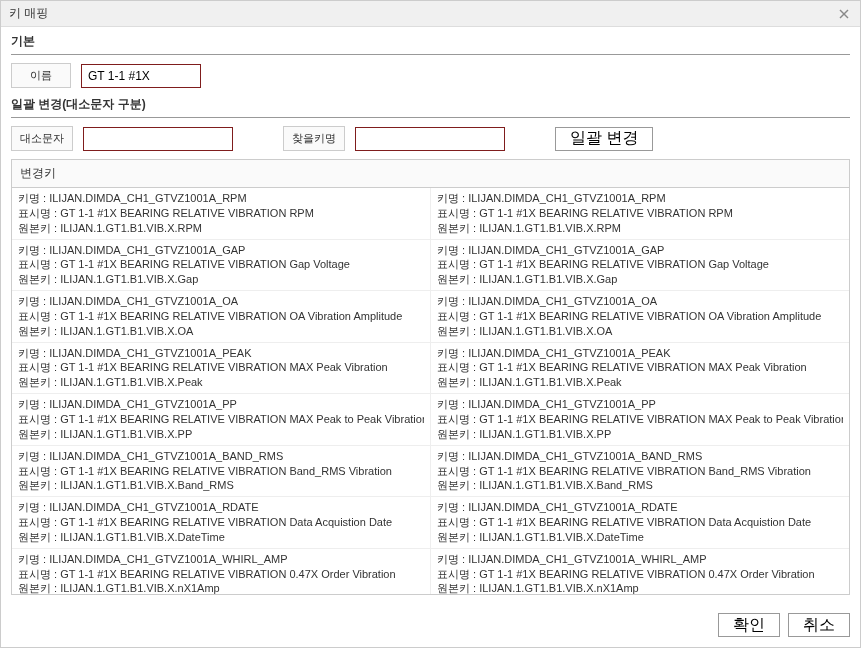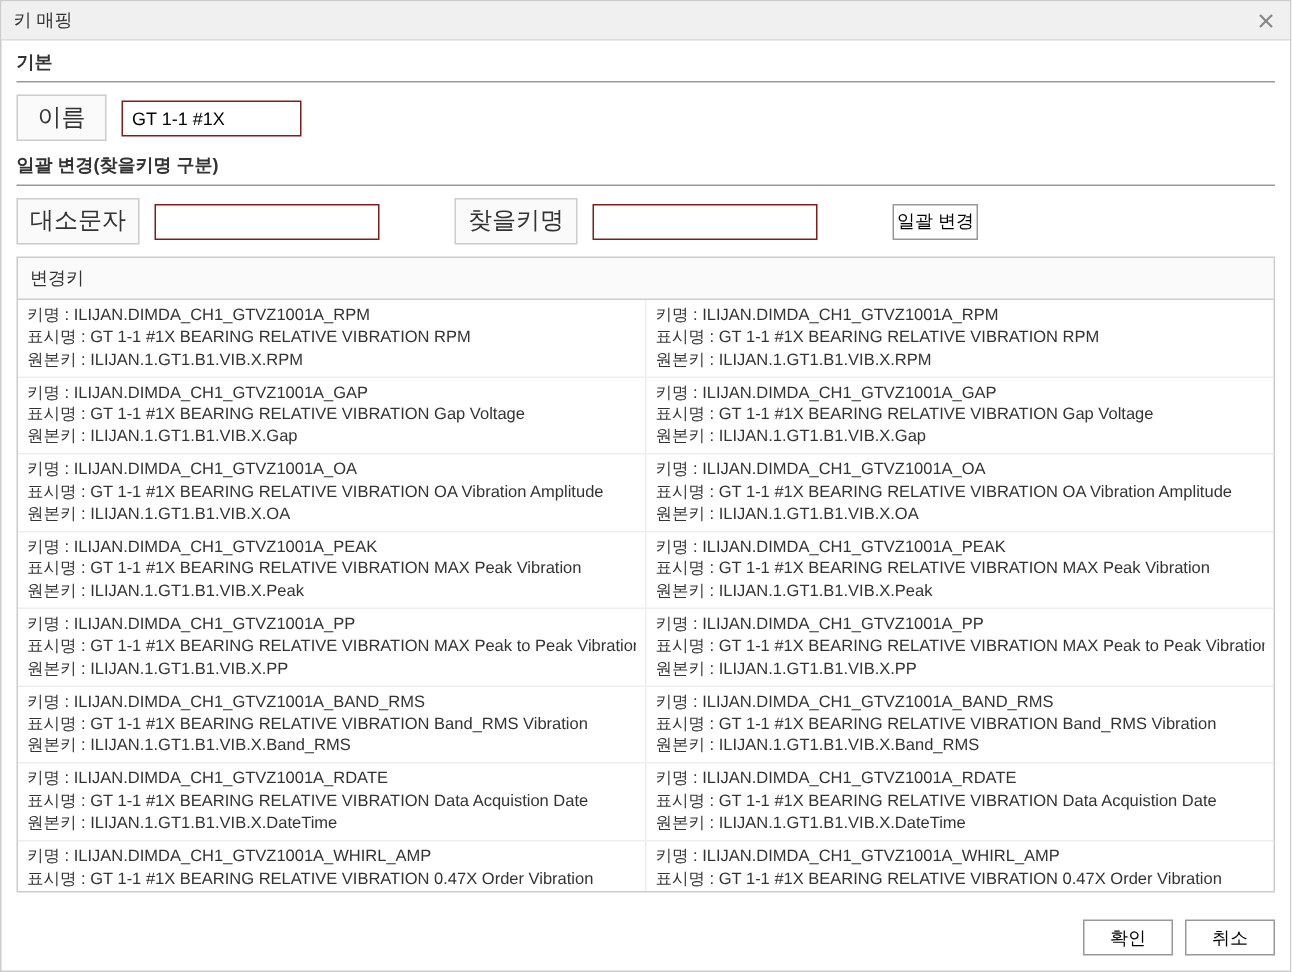--- a/index.html
+++ b/index.html
@@ -5,25 +5,25 @@
   * { box-sizing: border-box; margin: 0; padding: 0; }
   body { font-family: "Malgun Gothic", "맑은 고딕", sans-serif; font-size: 12px; color: #333; background: #fff; }
   .window { width: 861px; height: 648px; border: 1px solid #ccc; position: relative; display: flex; flex-direction: column; justify-content: flex-end; }
   .titlebar { background: #f0f0f0; padding: 4px 8px; border-bottom: 1px solid #ddd; display: flex; justify-content: space-between; align-items: center; }
   .titlebar-title { font-size: 12px; }
   .close-x { width: 16px; height: 16px; display: flex; align-items: center; justify-content: center; cursor: pointer; color: #999; }
   .content { padding: 6px 10px 10px 10px; flex: 1; display: flex; flex-direction: column; overflow: hidden; }
   .section-label { font-weight: bold; font-size: 12px; margin-bottom: 4px; }
   .hr { border: none; border-top: 1px solid #999; margin-bottom: 8px; }
   .row { display: flex; align-items: center; margin-bottom: 8px; gap: 10px; }
-  .field-label { display: inline-block; min-width: 60px; text-align: center; padding: 4px 8px; border: 1px solid #ccc; background: #fafafa; font-size: 16px; }
+  .field-label { display: inline-block; min-width: 60px; text-align: center; padding: 4px 8px; border: 1px solid #ccc; background: #fafafa; font-size: 11px; }
   .text-input { height: 24px; border: 1px solid #7f1d1d; padding: 2px 6px; font-size: 12px; }
   .name-input { width: 120px; }
   .search-input { width: 150px; }
-  .btn { height: 24px; padding: 0 2px; border: 1px solid #999; background: #fff; font-size: 12px; cursor: pointer; font-family: inherit; }
+  .btn { height: 24px; padding: 0 14px; border: 1px solid #999; background: #fff; font-size: 16px; cursor: pointer; font-family: inherit; }
   .table-wrap { flex: 1; border: 1px solid #ccc; overflow: hidden; display: flex; flex-direction: column; margin-bottom: 8px; }
   .table-head { display: flex; background: #fafafa; border-bottom: 1px solid #ccc; }
   .th { flex: 1; padding: 5px 8px; font-size: 12px; border-right: 1px solid #ddd; }
   .th:last-child { border-right: none; }
   .table-body { flex: 1; overflow-y: scroll; overflow-x: hidden; }
   .tr { display: flex; border-bottom: 1px solid #eee; }
   .td { flex: 1; padding: 3px 6px; font-size: 11px; line-height: 1.35; border-right: 1px solid #eee; overflow: hidden; white-space: nowrap; text-overflow: clip; }
   .td:last-child { border-right: none; }
   .td-line { display: block; overflow: hidden; white-space: nowrap; text-overflow: clip; }
   .footer { display: flex; justify-content: flex-end; gap: 8px; padding: 0 10px 10px 0; }
@@ -47,21 +47,21 @@
   </div>
 
   <div class="content">
     <div class="section-label">기본</div>
     <hr class="hr">
     <div class="row">
       <span class="field-label">이름</span>
       <input class="text-input name-input" type="text" value="GT 1-1 #1X" style="">
     </div>
 
-    <div class="section-label">일괄 변경(찾을키명 구분)</div>
+    <div class="section-label">일괄 변경(대소문자 구분)</div>
     <hr class="hr">
     <div class="row">
       <span class="field-label">대소문자</span>
       <input class="text-input search-input" type="text" value="" style="">
       <span style="width:30px"></span>
       <span class="field-label">찾을키명</span>
       <input class="text-input search-input" type="text" value="" style="">
       <span style="width:30px"></span>
       <button class="btn">일괄 변경</button>
     </div>

